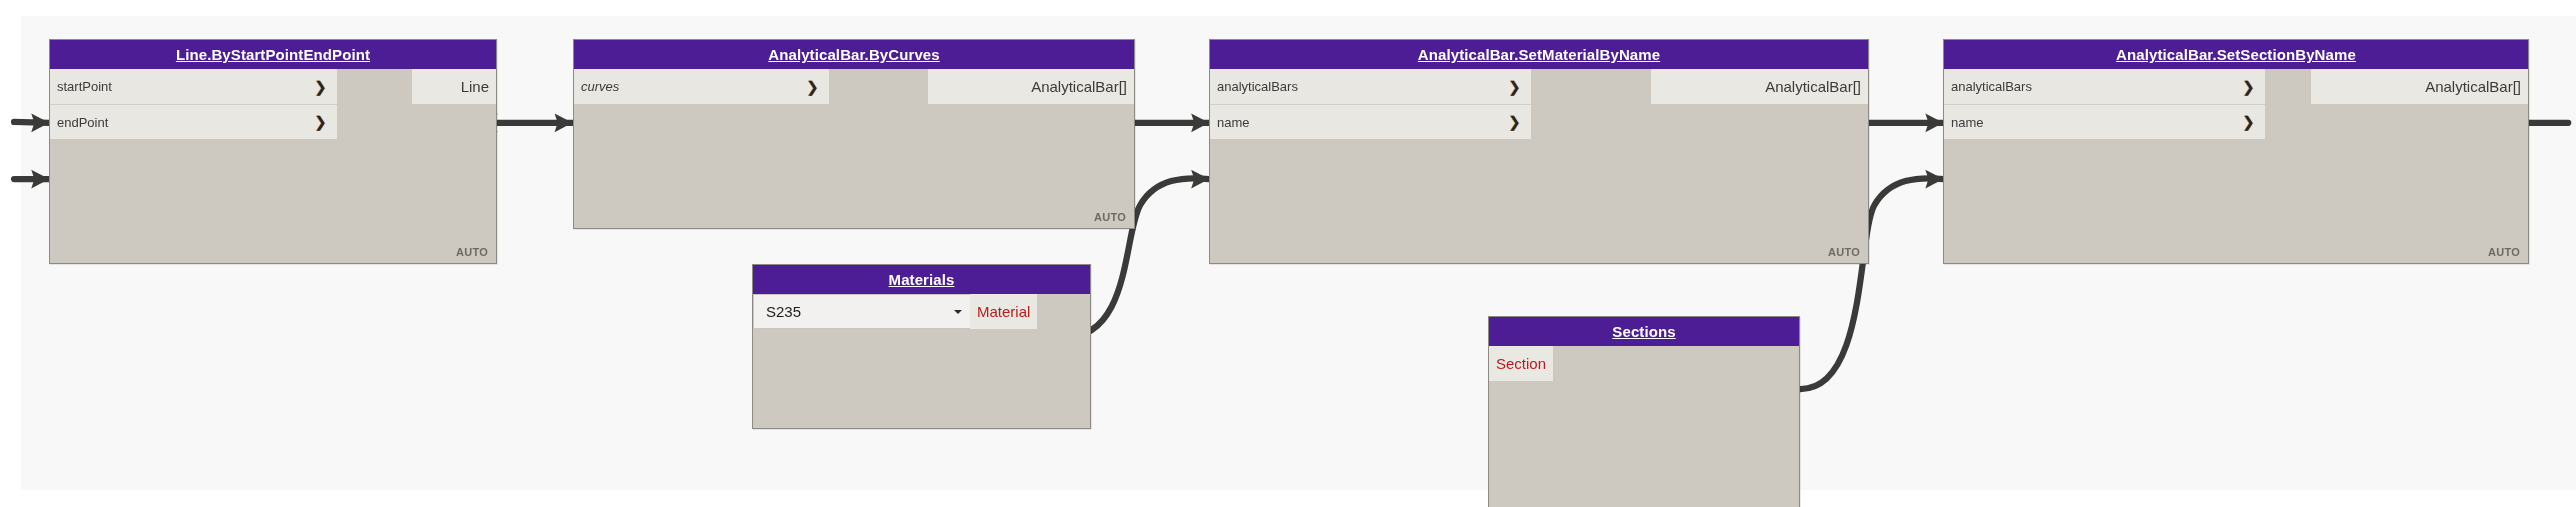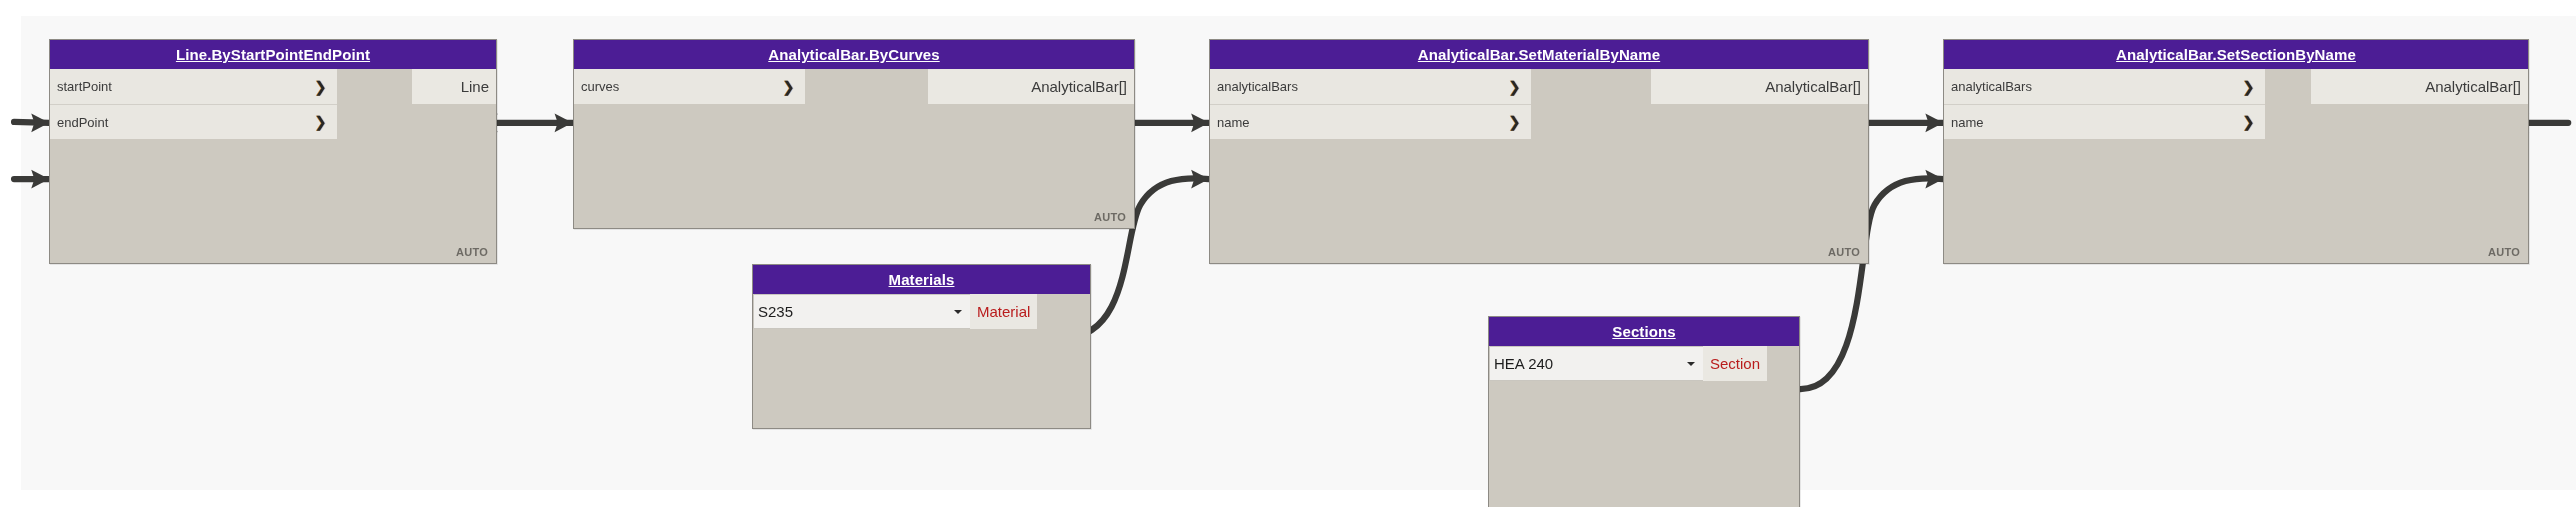--- a/index.html
+++ b/index.html
@@ -39,21 +39,21 @@
             font-size:15px;color:#3b3b3b;white-space:nowrap;}
 
   .auto-badge{position:absolute;right:7.8px;bottom:5.5px;
               font-size:11px;font-weight:bold;color:#6d6a64;letter-spacing:0.3px;}
 
   
   .dd-row{position:absolute;left:0;top:0;height:35px;display:flex;align-items:stretch;}
   .dd-select{box-sizing:border-box;height:35px;background:#f2f1ef;
              border:0.8px solid #c9c6bf;border-right:none;
              display:flex;align-items:center;position:relative;}
-  .dd-value{font-size:15px;color:#1d1d1d;padding-left:4px;white-space:nowrap;}
+  .dd-value{font-size:15px;color:#1d1d1d;padding-left:12px;white-space:nowrap;}
   .dd-caret{position:absolute;right:7.8px;top:50%;transform:translateY(-50%);
             width:0;height:0;border-left:4.7px solid transparent;
             border-right:4.7px solid transparent;border-top:4.7px solid #2a2a2a;}
   .dd-out{box-sizing:border-box;height:35px;background:#eae8e2;
           display:flex;align-items:center;padding:0 7px;
           font-size:15px;color:#b91c1c;white-space:nowrap;}
 </style>
 </head>
 <body>
 
@@ -118,21 +118,21 @@
       </div>
     </div>
     <div class="port-out" style="right:0;top:0;width:84px;">Line</div>
     <div class="auto-badge">AUTO</div>
   </div>
 </div>
 
 <div class="node" style="left:573px;top:39px;width:562px;height:190px;">
   <div class="node-header">AnalyticalBar.ByCurves</div>
   <div class="node-body" style="height:159px;">
-    <div class="ports-in" style="width:231px;">
+    <div class="ports-in" style="width:255px;font-style:italic;">
       <div class="port-row">
         <span class="port-label">curves</span>
         <span class="chev">❯</span>
       </div>
     </div>
     <div class="port-out" style="right:0;top:0;width:206px;">AnalyticalBar[]</div>
     <div class="auto-badge">AUTO</div>
   </div>
 </div>
 
@@ -182,21 +182,17 @@
       </div>
       <div class="dd-out">Material</div>
     </div>
   </div>
 </div>
 
 <div class="node" style="left:1488px;top:316px;width:312px;height:192px;">
   <div class="node-header">Sections</div>
   <div class="node-body" style="height:134px;">
     <div class="dd-row" style="width:100%;">
-      <div class="dd-select" style="width:214px;">
-        <span class="dd-value">HEA 240</span>
-        <span class="dd-caret"></span>
-      </div>
       <div class="dd-out">Section</div>
     </div>
   </div>
 </div>
 
 
 </body></html>

